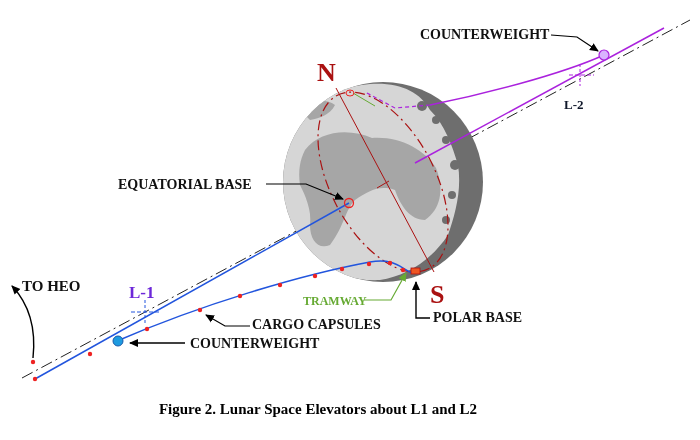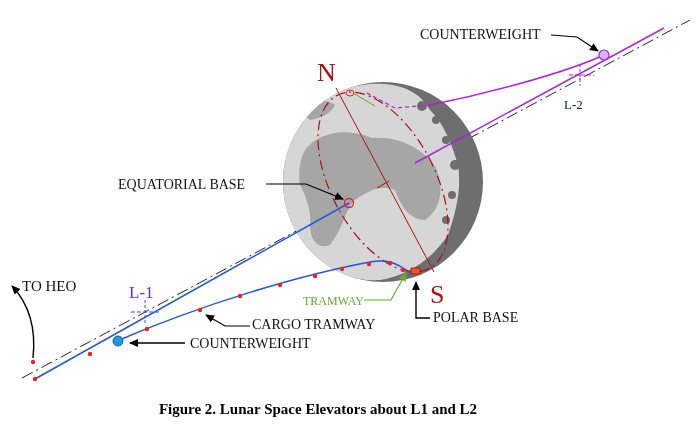--- a/index.html
+++ b/index.html
@@ -1,18 +1,18 @@
 <!DOCTYPE html>
 <html><head>
 <meta charset="utf-8">
 <style>
   html, body { margin:0; padding:0; background:#ffffff; }
   body { width:700px; height:440px; position:relative; overflow:hidden; font-family:"Liberation Serif", serif; }
   #fig { position:absolute; left:0; top:0; width:700px; height:440px; }
-  .lbl { position:absolute; font-family:"Liberation Serif", serif; font-size:14px; color:#111; white-space:nowrap; line-height:1; }
+  .lbl { position:absolute; font-family:"Liberation Serif", serif; font-size:14px; color:#111; white-space:nowrap; line-height:1;font-weight:bold; }
   .caption { position:absolute; left:0; top:401px; width:636px; text-align:center; font-family:"Liberation Serif", serif; font-weight:bold; font-size:15px; color:#000; }
 </style>
 </head>
 <body>
 
 <svg id="fig" viewBox="0 0 700 440" xmlns="http://www.w3.org/2000/svg">
   <defs>
     <marker id="arrBlack" markerWidth="10" markerHeight="10" refX="8" refY="5" orient="auto" markerUnits="userSpaceOnUse">
       <path d="M0,1 L9,5 L0,9 z" fill="#000"></path>
     </marker>
@@ -98,18 +98,18 @@
   <path d="M33,358 C36,330 30,305 12,286" fill="none" stroke="#000" stroke-width="1.4" marker-end="url(#arrBlack)"></path>
 </svg>
 
 <div class="lbl" style="left:420px;top:28px;">COUNTERWEIGHT</div>
 <div class="lbl" style="left:564px;top:98px;font-size:13px;color:#0f172a;">L-2</div>
 <div class="lbl" style="left:317px;top:60px;font-size:26px;color:#aa1111;">N</div>
 <div class="lbl" style="left:430px;top:282px;font-size:26px;color:#aa1111;">S</div>
 <div class="lbl" style="left:118px;top:178px;">EQUATORIAL BASE</div>
 <div class="lbl" style="left:22px;top:279px;font-size:15px;">TO HEO</div>
 <div class="lbl" style="left:129px;top:284px;font-size:17px;color:#6d28d9;">L-1</div>
-<div class="lbl" style="left:252px;top:318px;">CARGO TRAMWAY</div>
+<div class="lbl" style="left:252px;top:318px;">CARGO CAPSULES</div>
 <div class="lbl" style="left:190px;top:337px;">COUNTERWEIGHT</div>
 <div class="lbl" style="left:303px;top:295px;font-size:12px;color:#66aa33;">TRAMWAY</div>
 <div class="lbl" style="left:433px;top:311px;">POLAR BASE</div>
 
 <div class="caption">Figure 2.  Lunar Space Elevators about L1 and L2</div>
 
 </body></html>

